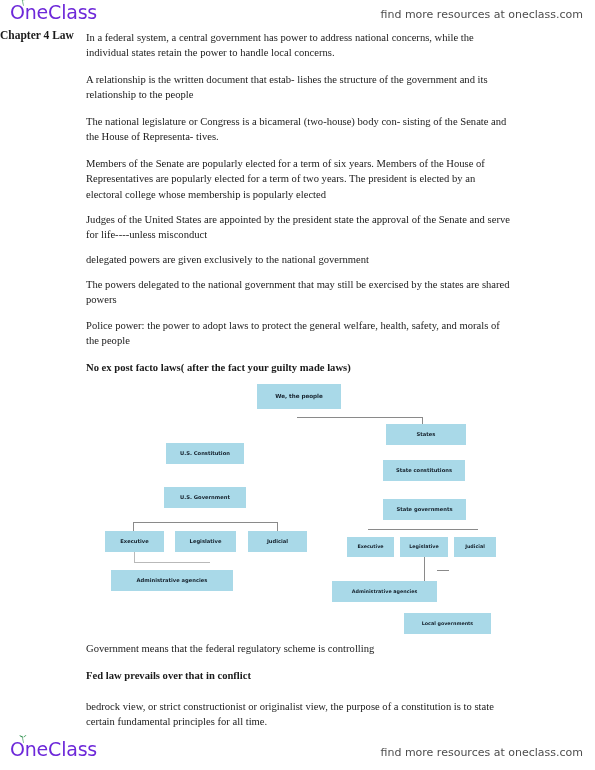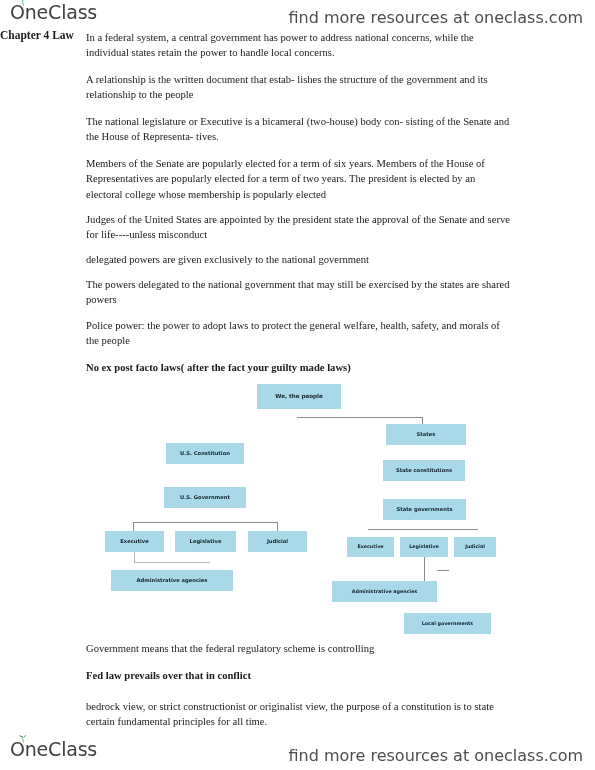--- a/index.html
+++ b/index.html
@@ -20,38 +20,38 @@
   }
 
   
   .brand {
     position: absolute;
     display: flex;
     align-items: center;
     font-family: "DejaVu Sans", sans-serif;
     font-size: 19px;
     letter-spacing: -0.2px;
-    color: #404040;
+    color: #6d28d9;
   }
   .brand .logo-wrap {
     position: relative;
     display: inline-block;
     line-height: 1;
   }
   .brand .sprout {
     position: absolute;
     left: 8px;
     top: -5px;
     width: 10px;
     height: 8px;
   }
   .resources {
     position: absolute;
     font-family: "DejaVu Sans", sans-serif;
-    font-size: 16px;
+    font-size: 11px;
     color: #4d4d4d;
     white-space: nowrap;
     margin-left: 28px;
   }
   #brand-top { left: 10px; top: 3px; }
   #res-top   { right: 12px; top: 8px; }
   #brand-bot { left: 10px; top: 740px; }
   #res-bot   { right: 12px; top: 746px; }
 
   
@@ -125,21 +125,21 @@
       <span>OneClass</span>
     </span>
   </div>
   <div class="resources" id="res-top">find more resources at oneclass.com</div>
 
   <div class="doc-title">Chapter 4 Law</div>
 
   <div id="paragraphs">
       <div class="para" style="top: 30px;"><span>In a </span><b>federal system,</b><span> a central government has power to address national concerns, while the individual states retain the power to handle local concerns.</span></div>
       <div class="para" style="top: 72px;"><span>A </span><b>relationship</b><span> is the written document that estab- lishes the structure of the government and its relationship to the people</span></div>
-      <div class="para" style="top: 114px;"><span>The national legislature or Executive is a </span><b>bicameral</b><span> (two-house) body con- sisting of the Senate and the House of Representa- tives.</span></div>
+      <div class="para" style="top: 114px;"><span>The national legislature or Congress is a </span><b>bicameral</b><span> (two-house) body con- sisting of the Senate and the House of Representa- tives.</span></div>
       <div class="para" style="top: 156px;"><span>Members of the Senate are popularly elected for a term of six years. Members of the House of Representatives are popularly elected for a term of two years. The president is elected by an electoral college whose membership is popularly elected</span></div>
       <div class="para" style="top: 212px;"><span>Judges of the United States are appointed by the president state the approval of the Senate and serve for life----unless misconduct</span></div>
       <div class="para" style="top: 252px;"><b>delegated powers</b><span> are given exclusively to the national government</span></div>
       <div class="para" style="top: 277px;"><span>The powers delegated to the national government that may still be exercised by the states are </span><b>shared powers</b></div>
       <div class="para" style="top: 318px;"><b>Police power:</b><span> the power to adopt laws to protect the general welfare, health, safety, and morals of the people</span></div>
       <div class="para allbold" style="top: 360px;"><span>No ex post facto laws( after the fact your guilty made laws)</span></div>
       <div class="para" style="top: 641px;"><b>Government</b><span> means that the federal regulatory scheme is controlling</span></div>
       <div class="para allbold" style="top: 668px;"><span>Fed law prevails over that in conflict</span></div>
       <div class="para" style="top: 699px;"><b>bedrock view,</b><span> or strict constructionist or originalist view, the purpose of a constitution is to state certain fundamental principles for all time.</span></div>
     </div>

